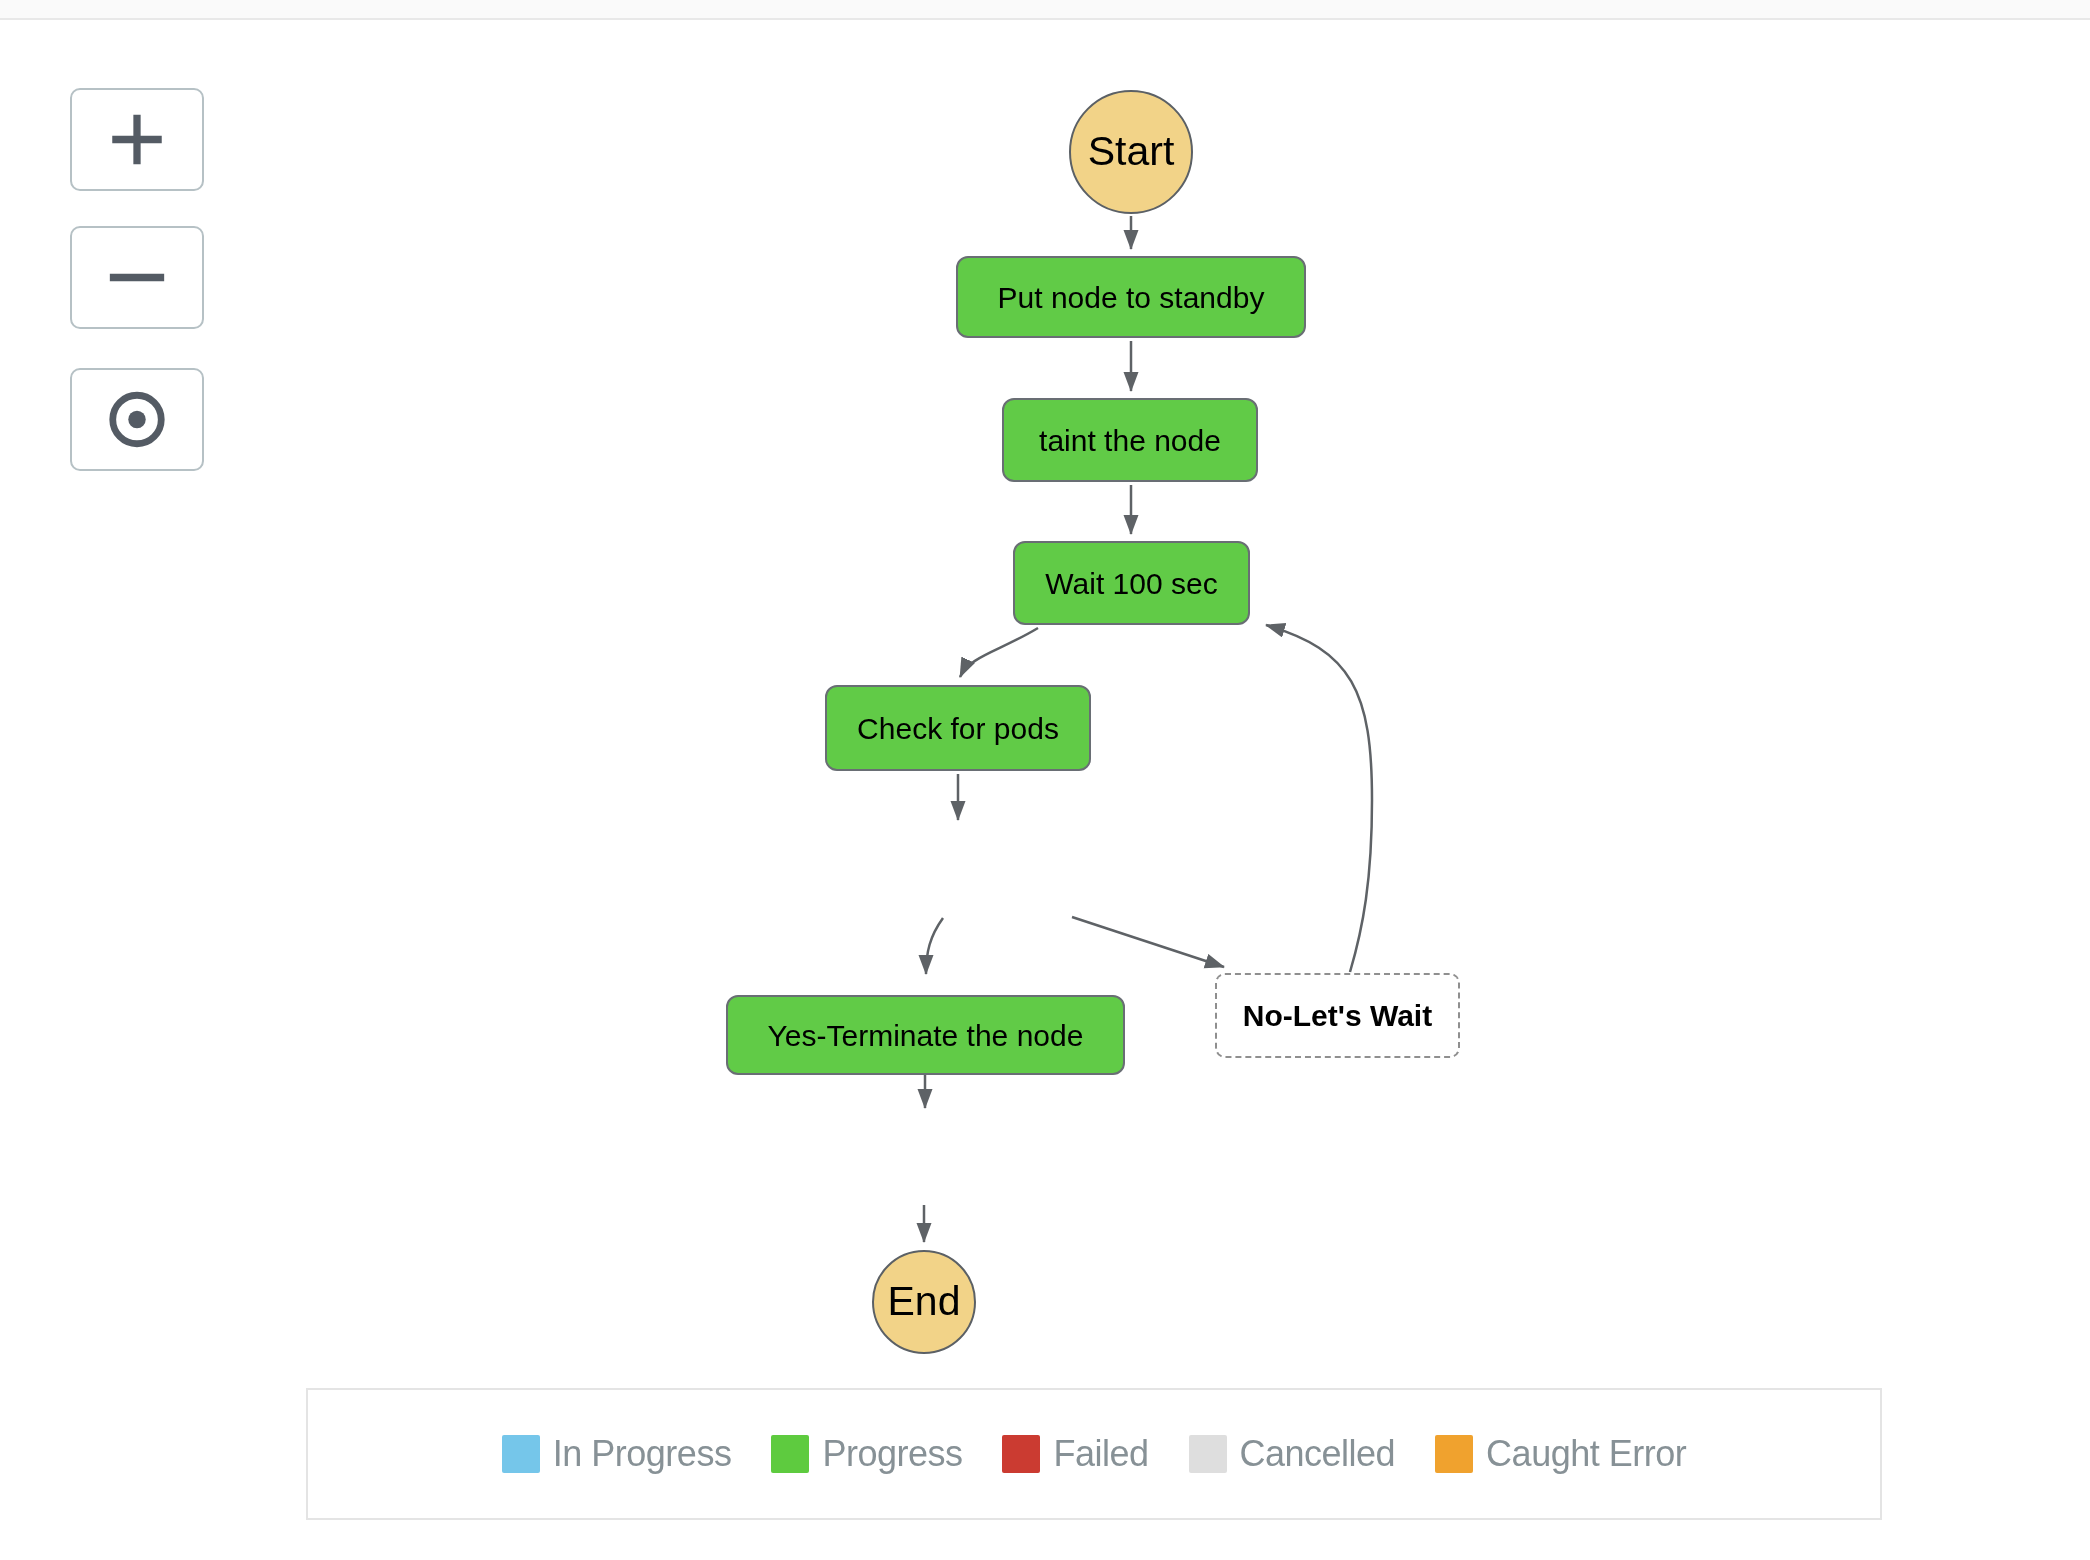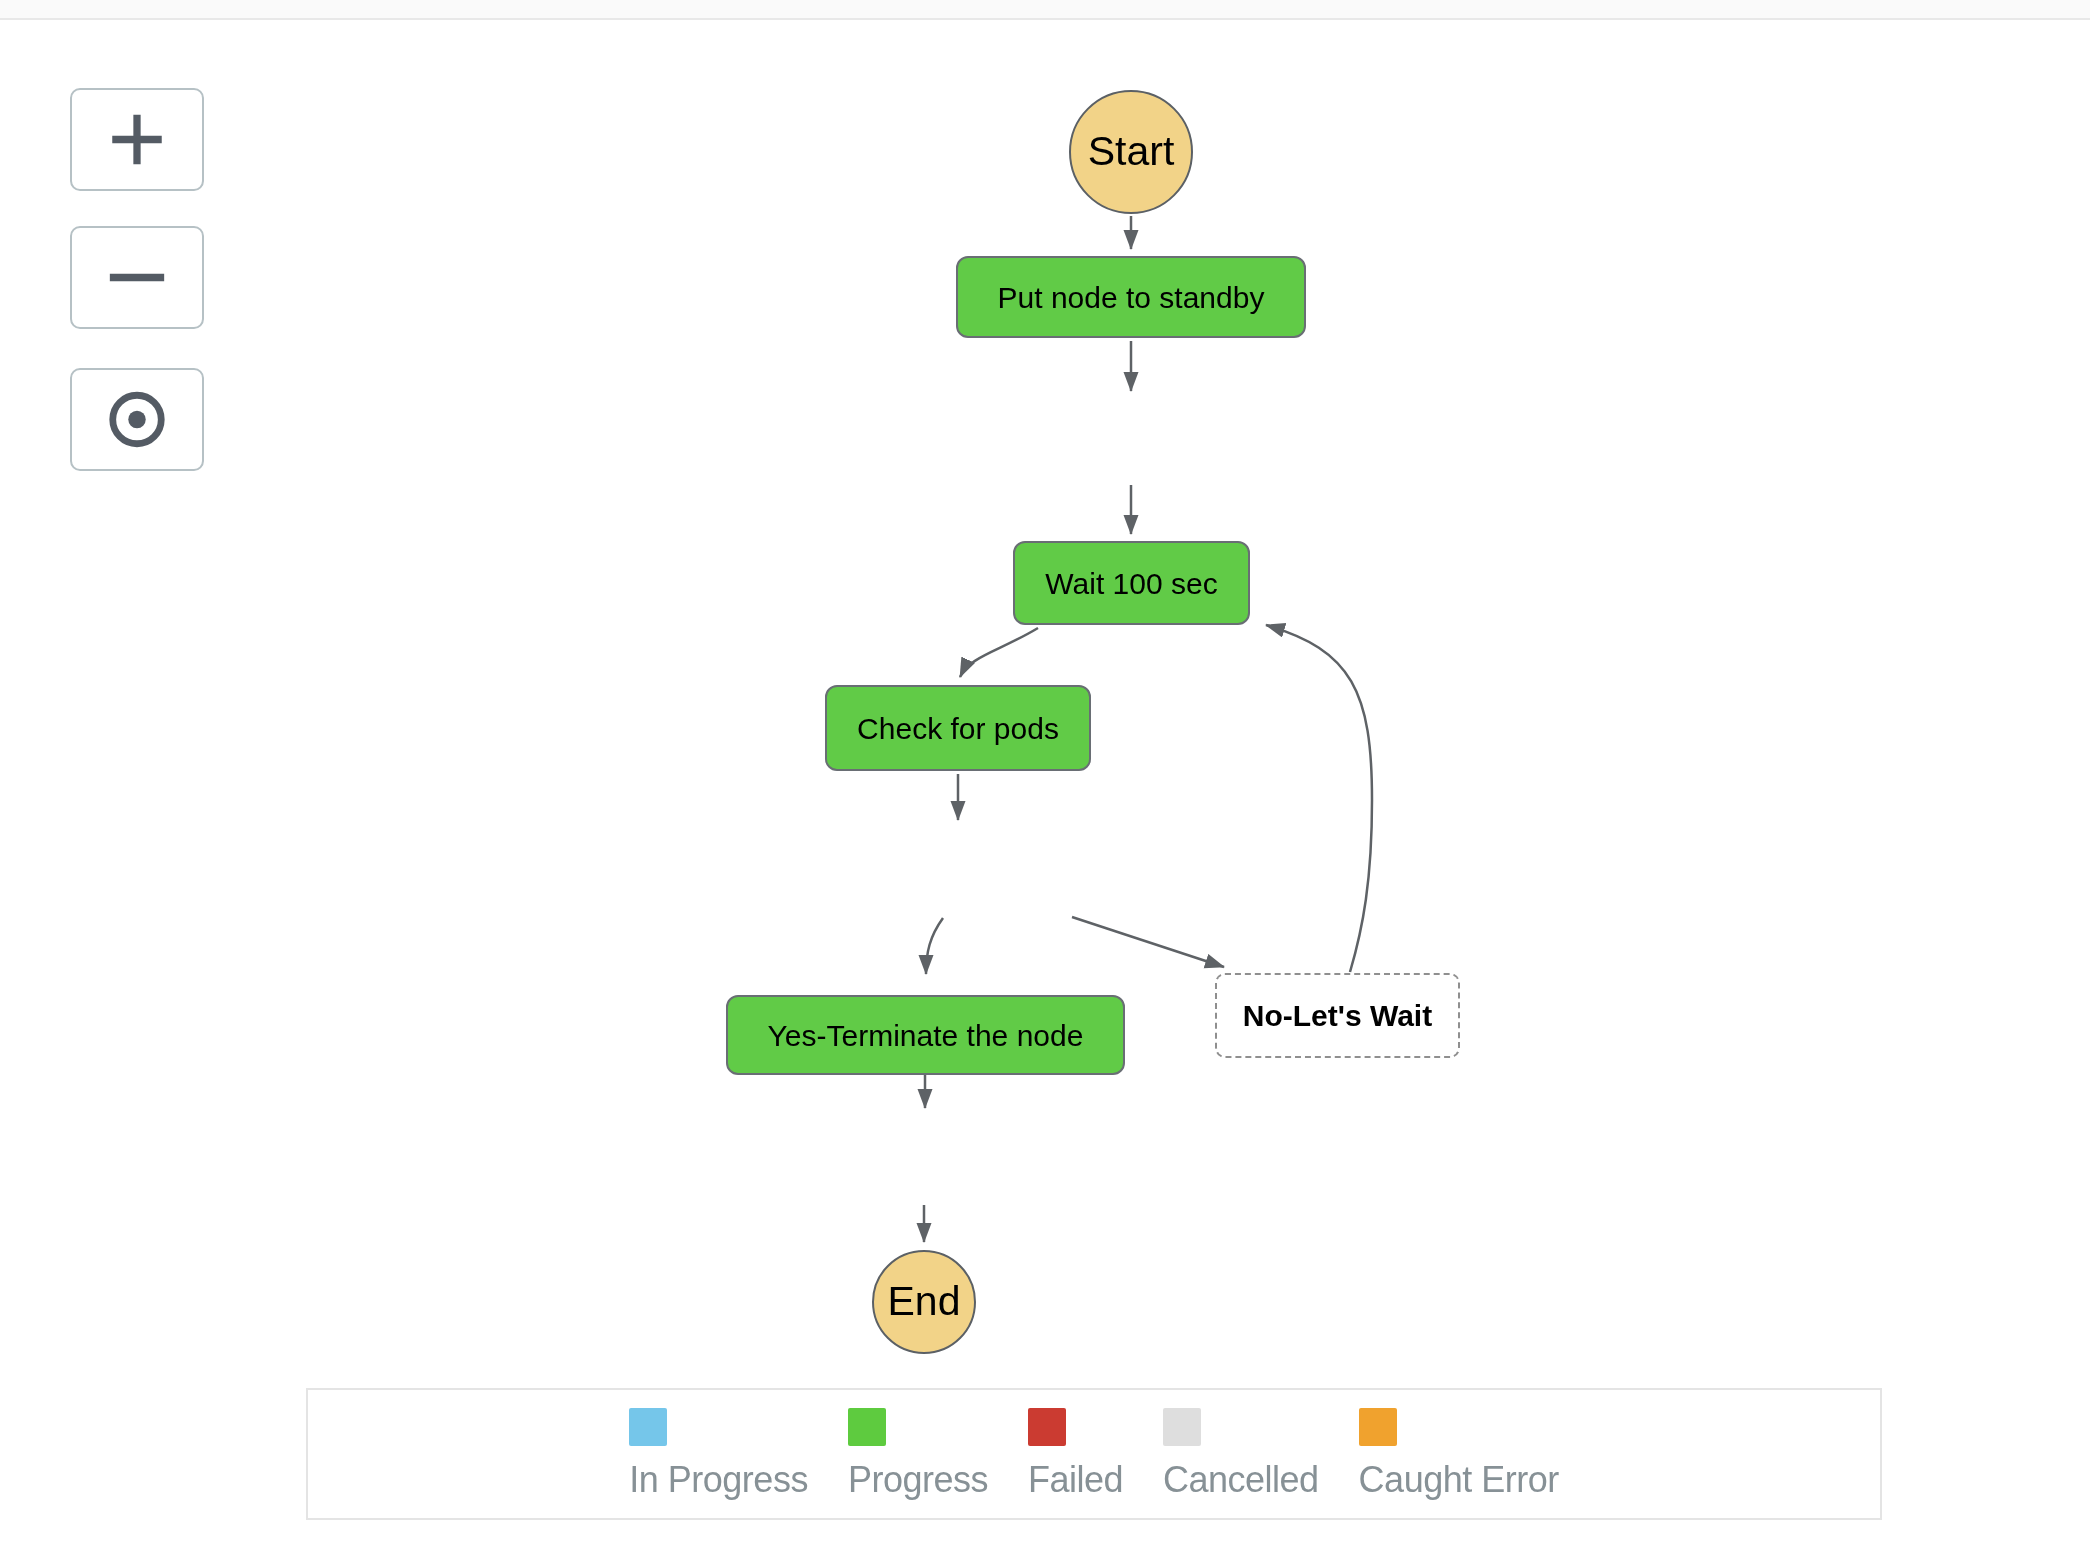--- a/index.html
+++ b/index.html
@@ -39,21 +39,21 @@
   #node-end       { left:872px;  top:1250px; width:104px; height:104px; }
 
   .edges-svg { position:absolute; left:0; top:0; width:2090px; height:1560px;
                pointer-events:none; }
   .edge { fill:none; stroke-width:2.5px; }
 
   
   .legend { position:absolute; left:306px; top:1388px; width:1576px; height:132px;
             background:#ffffff; border:2px solid #E4E4E4;
             display:flex; align-items:center; justify-content:center; gap:40px; }
-  .legend-item { display:flex; gap:13px;flex-direction:column; }
+  .legend-item { display:flex; align-items:center; gap:13px; }
   .legend-swatch { width:38px; height:38px; border-radius:2px; }
   .legend-label { font-size:36px; color:#879196; letter-spacing:-0.5px; }
 </style>
 </head>
 <body>
 
 <div class="stage">
 
   <div class="top-bar"></div>
 
@@ -89,20 +89,21 @@
     <path class="edge" marker-end="url(#arrow)" d="M1072,917 L1224,967" stroke="#5E6266"></path>
     <path class="edge" marker-end="url(#arrow)" d="M1350,972 C1363,928 1372,880 1372,800 C1372,692 1352,650 1266,625" stroke="#5E6266"></path>
     <path class="edge" marker-end="url(#arrow)" d="M925,1065 V1108" stroke="#5E6266"></path>
     <path class="edge" marker-end="url(#arrow)" d="M924,1205 V1242" stroke="#5E6266"></path>
   </svg>
 
   <div class="flow-node flow-circle" id="node-start" style="background: rgb(242, 211, 136);">Start</div>
 
   <div class="flow-node" id="node-put" style="background: rgb(97, 203, 71);">Put node to standby</div>
 
+  <div class="flow-node" id="node-taint" style="background: rgb(97, 203, 71);">taint the node</div>
 
   <div class="flow-node" id="node-wait" style="background: rgb(97, 203, 71);">Wait 100 sec</div>
 
   <div class="flow-node" id="node-check" style="background: rgb(97, 203, 71);">Check for pods</div>
 
 
   <div class="flow-node" id="node-yes" style="background: rgb(97, 203, 71); margin-top: 13px;">Yes-Terminate the node</div>
 
   <div class="flow-node flow-dashed" id="node-nowait" style="background: rgb(255, 255, 255); font-weight: bold;">No-Let's Wait</div>
 

